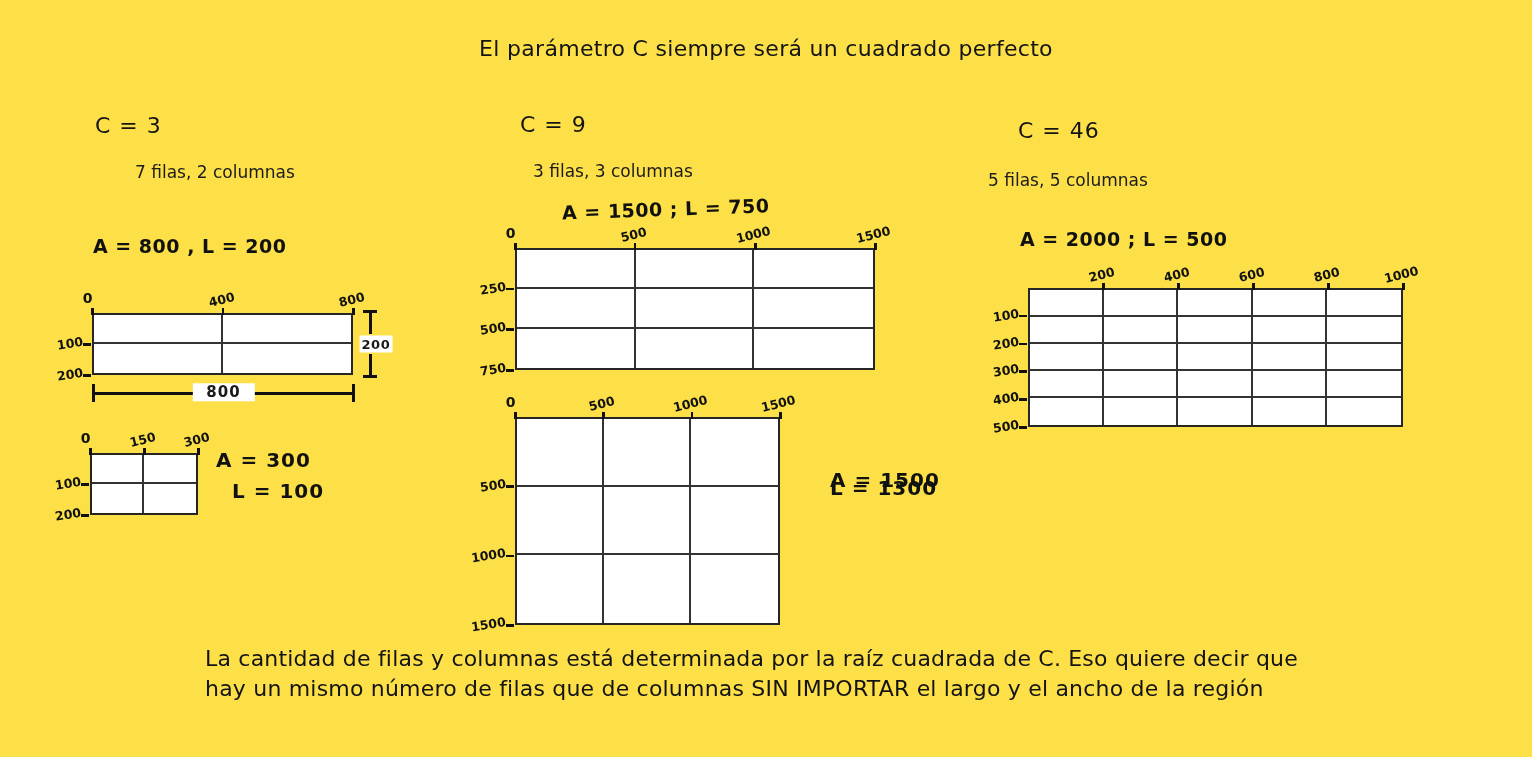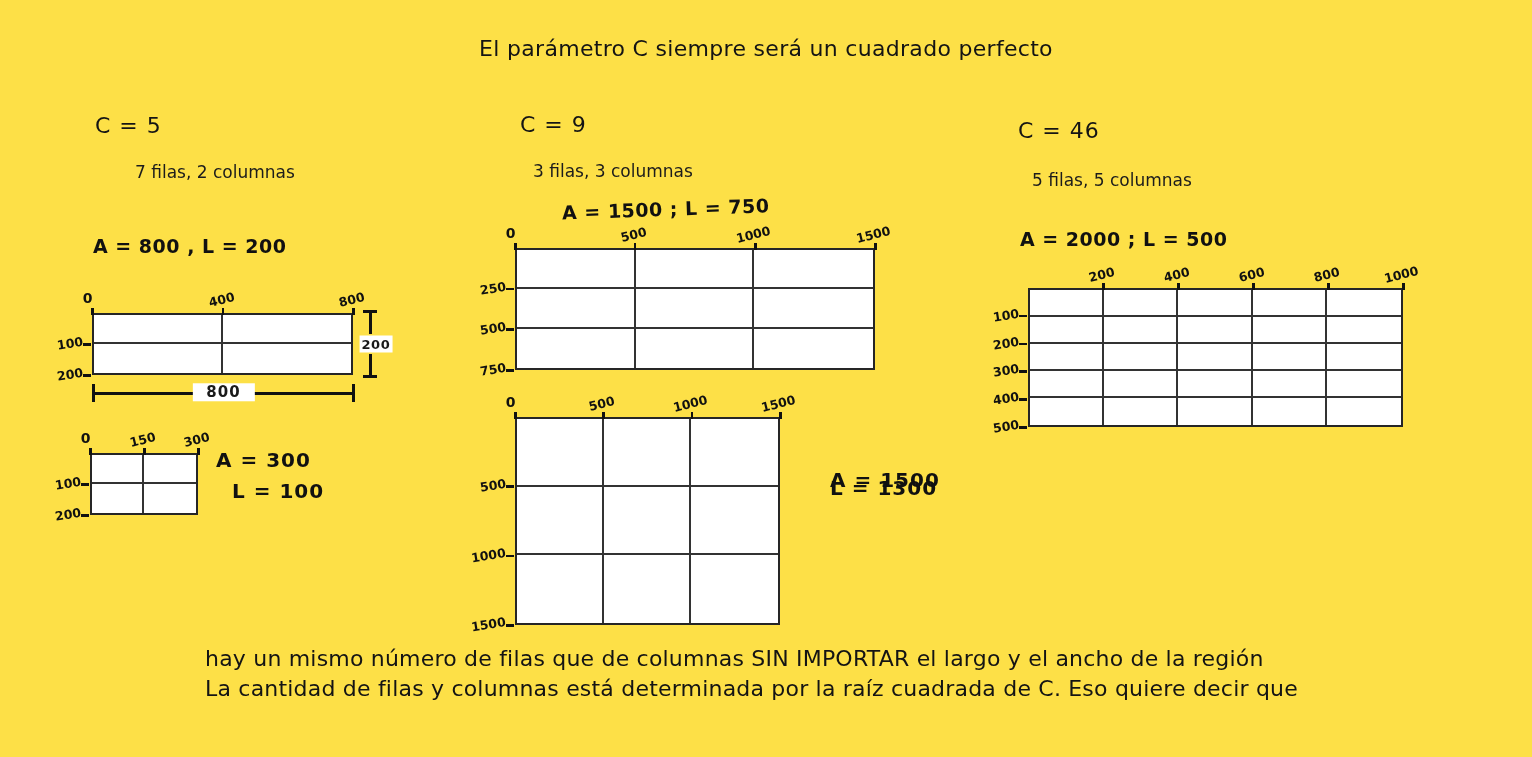--- a/index.html
+++ b/index.html
@@ -64,32 +64,32 @@
 
   #c9-heading { left:520px; top:112px; }
   #c9-sub     { left:533px; top:161px; }
   #c9-params  { left:562px; top:198px; transform:rotate(-2deg); }
   #c9-grid-top    { left:515px; top:248px; width:360px; height:122px; }
   #c9-grid-bottom { left:515px; top:417px; width:265px; height:208px; }
   #c9-note-a  { left:830px; top:468px; }
   #c9-note-l  { left:830px; top:476px; }
 
   #c25-heading { left:1018px; top:118px; }
-  #c25-sub     { left:1032px; top:170px; }
+  #c25-sub     { left:988px; top:170px; }
   #c25-params  { left:1020px; top:228px; }
   #c25-grid    { left:1028px; top:288px; width:375px; height:139px; }
 </style>
 </head>
 <body>
 
 <div class="canvas">
 
   <div class="title">El parámetro C siempre será un cuadrado perfecto</div>
 
-  <div class="heading" id="c4-heading">C = 5</div>
+  <div class="heading" id="c4-heading">C = 3</div>
   <div class="subheading" id="c4-sub">7 filas, 2 columnas</div>
   <div class="params" id="c4-params">A = 800 ,   L = 200</div>
 
   <div class="grid-wrap" id="c4-main-grid">
       <div class="grid-box" style="grid-template-columns: repeat(2, 1fr); grid-template-rows: repeat(2, 1fr);">
         <div class="cell br bb"></div>
         <div class="cell bb"></div>
         <div class="cell br"></div>
         <div class="cell"></div>
       </div>
@@ -250,17 +250,17 @@
       <i class="tick left" style="top: 40%;"></i>
       <span class="tick-label left" style="top: 60%;">300</span>
       <i class="tick left" style="top: 60%;"></i>
       <span class="tick-label left" style="top: 80%;">400</span>
       <i class="tick left" style="top: 80%;"></i>
       <span class="tick-label left" style="top: 100%;">500</span>
       <i class="tick left" style="top: 100%;"></i>
     </div>
 
   <div class="footer">
+    <div>La cantidad de filas y columnas está determinada por la raíz cuadrada de C. Eso quiere decir que</div>
     <div>hay un mismo número de filas que de columnas SIN IMPORTAR el largo y el ancho de la región</div>
-    <div>La cantidad de filas y columnas está determinada por la raíz cuadrada de C. Eso quiere decir que</div>
   </div>
 
 </div>
 
 </body></html>

